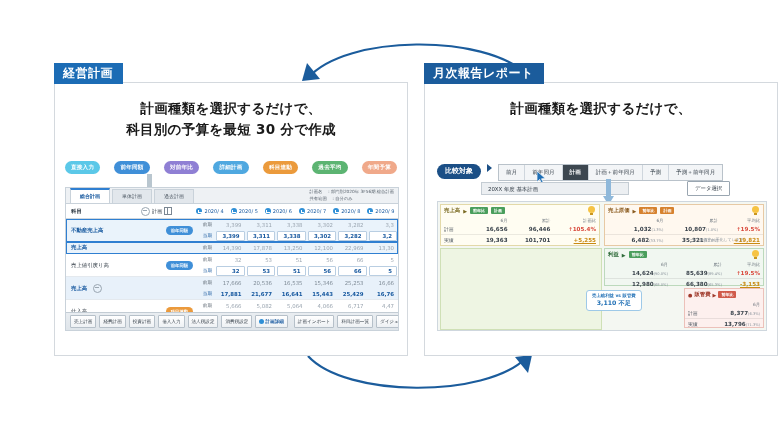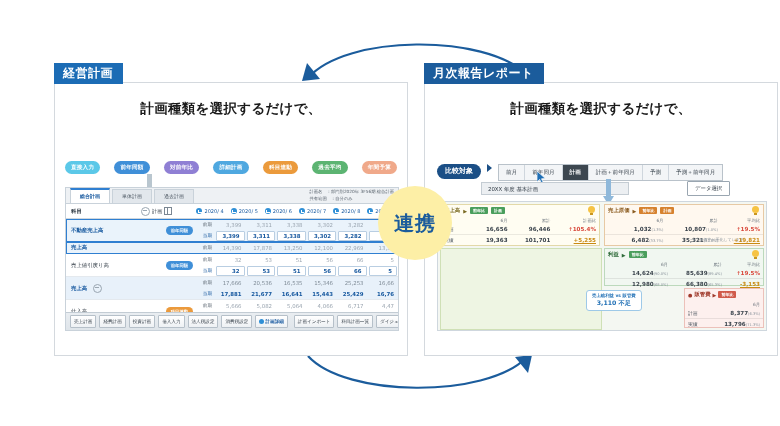--- a/index.html
+++ b/index.html
@@ -265,20 +265,21 @@
     <path d="M281 63 L 276 81 L 294 79 Z" fill="#1b5c9c"></path>
     <path d="M500 358 C 460 398, 320 398, 282 356" fill="none" stroke="#1b5c9c" stroke-width="2.2"></path>
     <path d="M502 373 L 506 355 L 489 357 Z" fill="#1b5c9c"></path>
   </svg>
 
   <div class="panel" id="panel-left">
     <div class="panel-tab">経営計画</div>
 
     <div class="panel-title">
       <span>計画種類を選択するだけで、</span>
+      <span>科目別の予算を最短 30 分で作成</span>
     </div>
 
     <div class="pill-row" id="pill-row">
         <div class="pill" style="background: rgb(91, 200, 232);">直接入力</div>
         <div class="pill" style="background: rgb(63, 143, 216);">前年同額</div>
         <div class="pill" style="background: rgb(143, 127, 212);">対前年比</div>
         <div class="pill" style="background: rgb(79, 168, 224);">詳細計画</div>
         <div class="pill" style="background: rgb(235, 154, 60);">科目連動</div>
         <div class="pill" style="background: rgb(92, 180, 114);">過去平均</div>
         <div class="pill" style="background: rgb(240, 169, 138);">年間予算</div>
@@ -466,23 +467,20 @@
         <div class="tb-spacer"></div>
         <div id="tb-right" style="display:flex;gap:3px;">
             <div class="tbtn">計画インポート</div>
             <div class="tbtn">科目計画一覧</div>
             <div class="tbtn">ダイジェスト</div>
           </div>
       </div>
     </div>
   </div>
 
-  <div class="badge">
-    <span>連携</span>
-  </div>
 
   <div class="panel" id="panel-right">
     <div class="panel-tab">月次報告レポート</div>
 
     <div class="panel-title">
       <span>計画種類を選択するだけで、</span>
     </div>
 
     <div class="cmp-row">
       <div class="cmp-label">比較対象</div>

